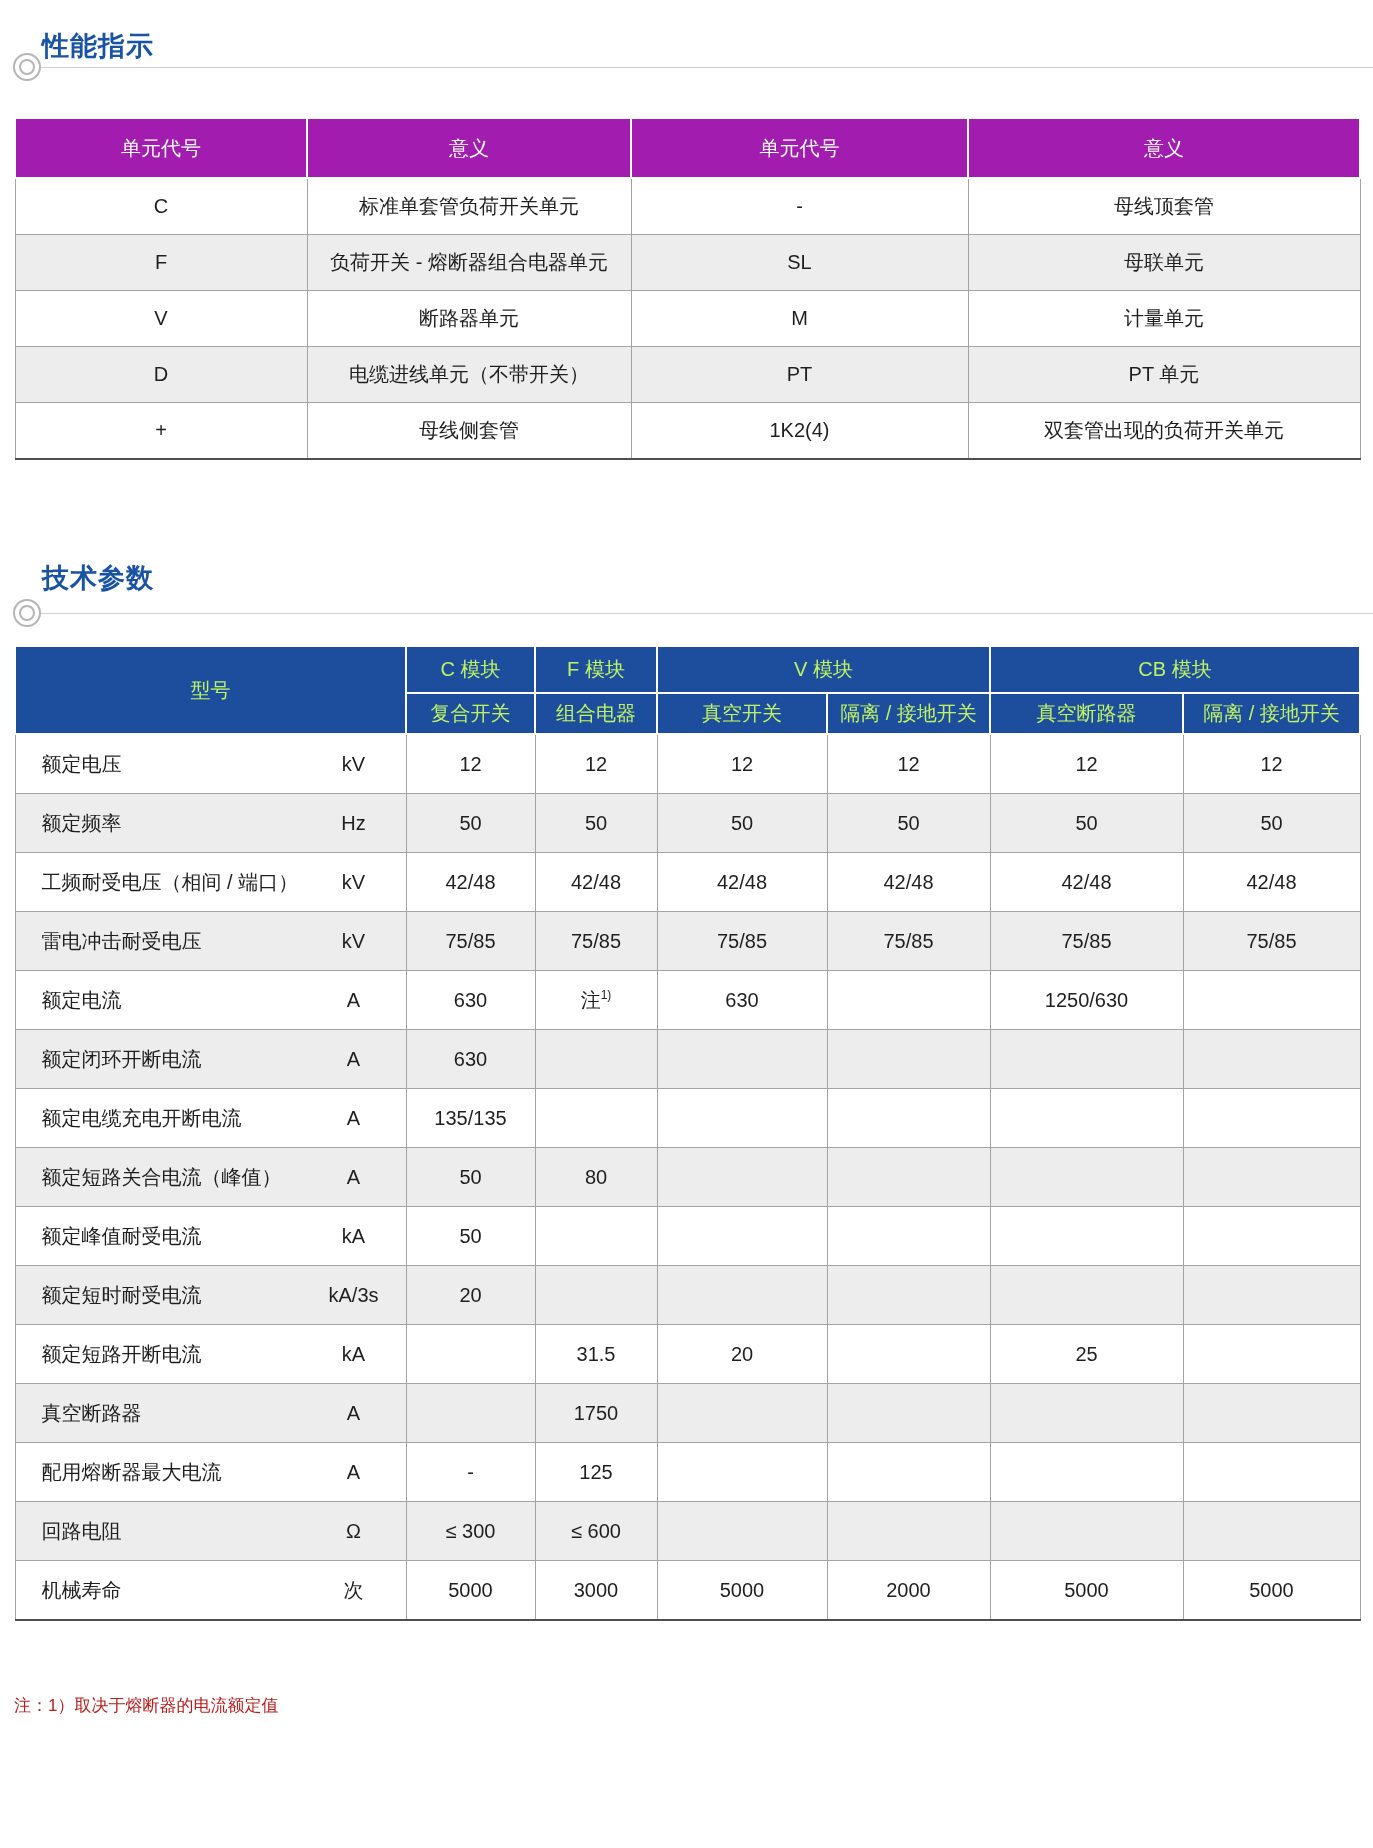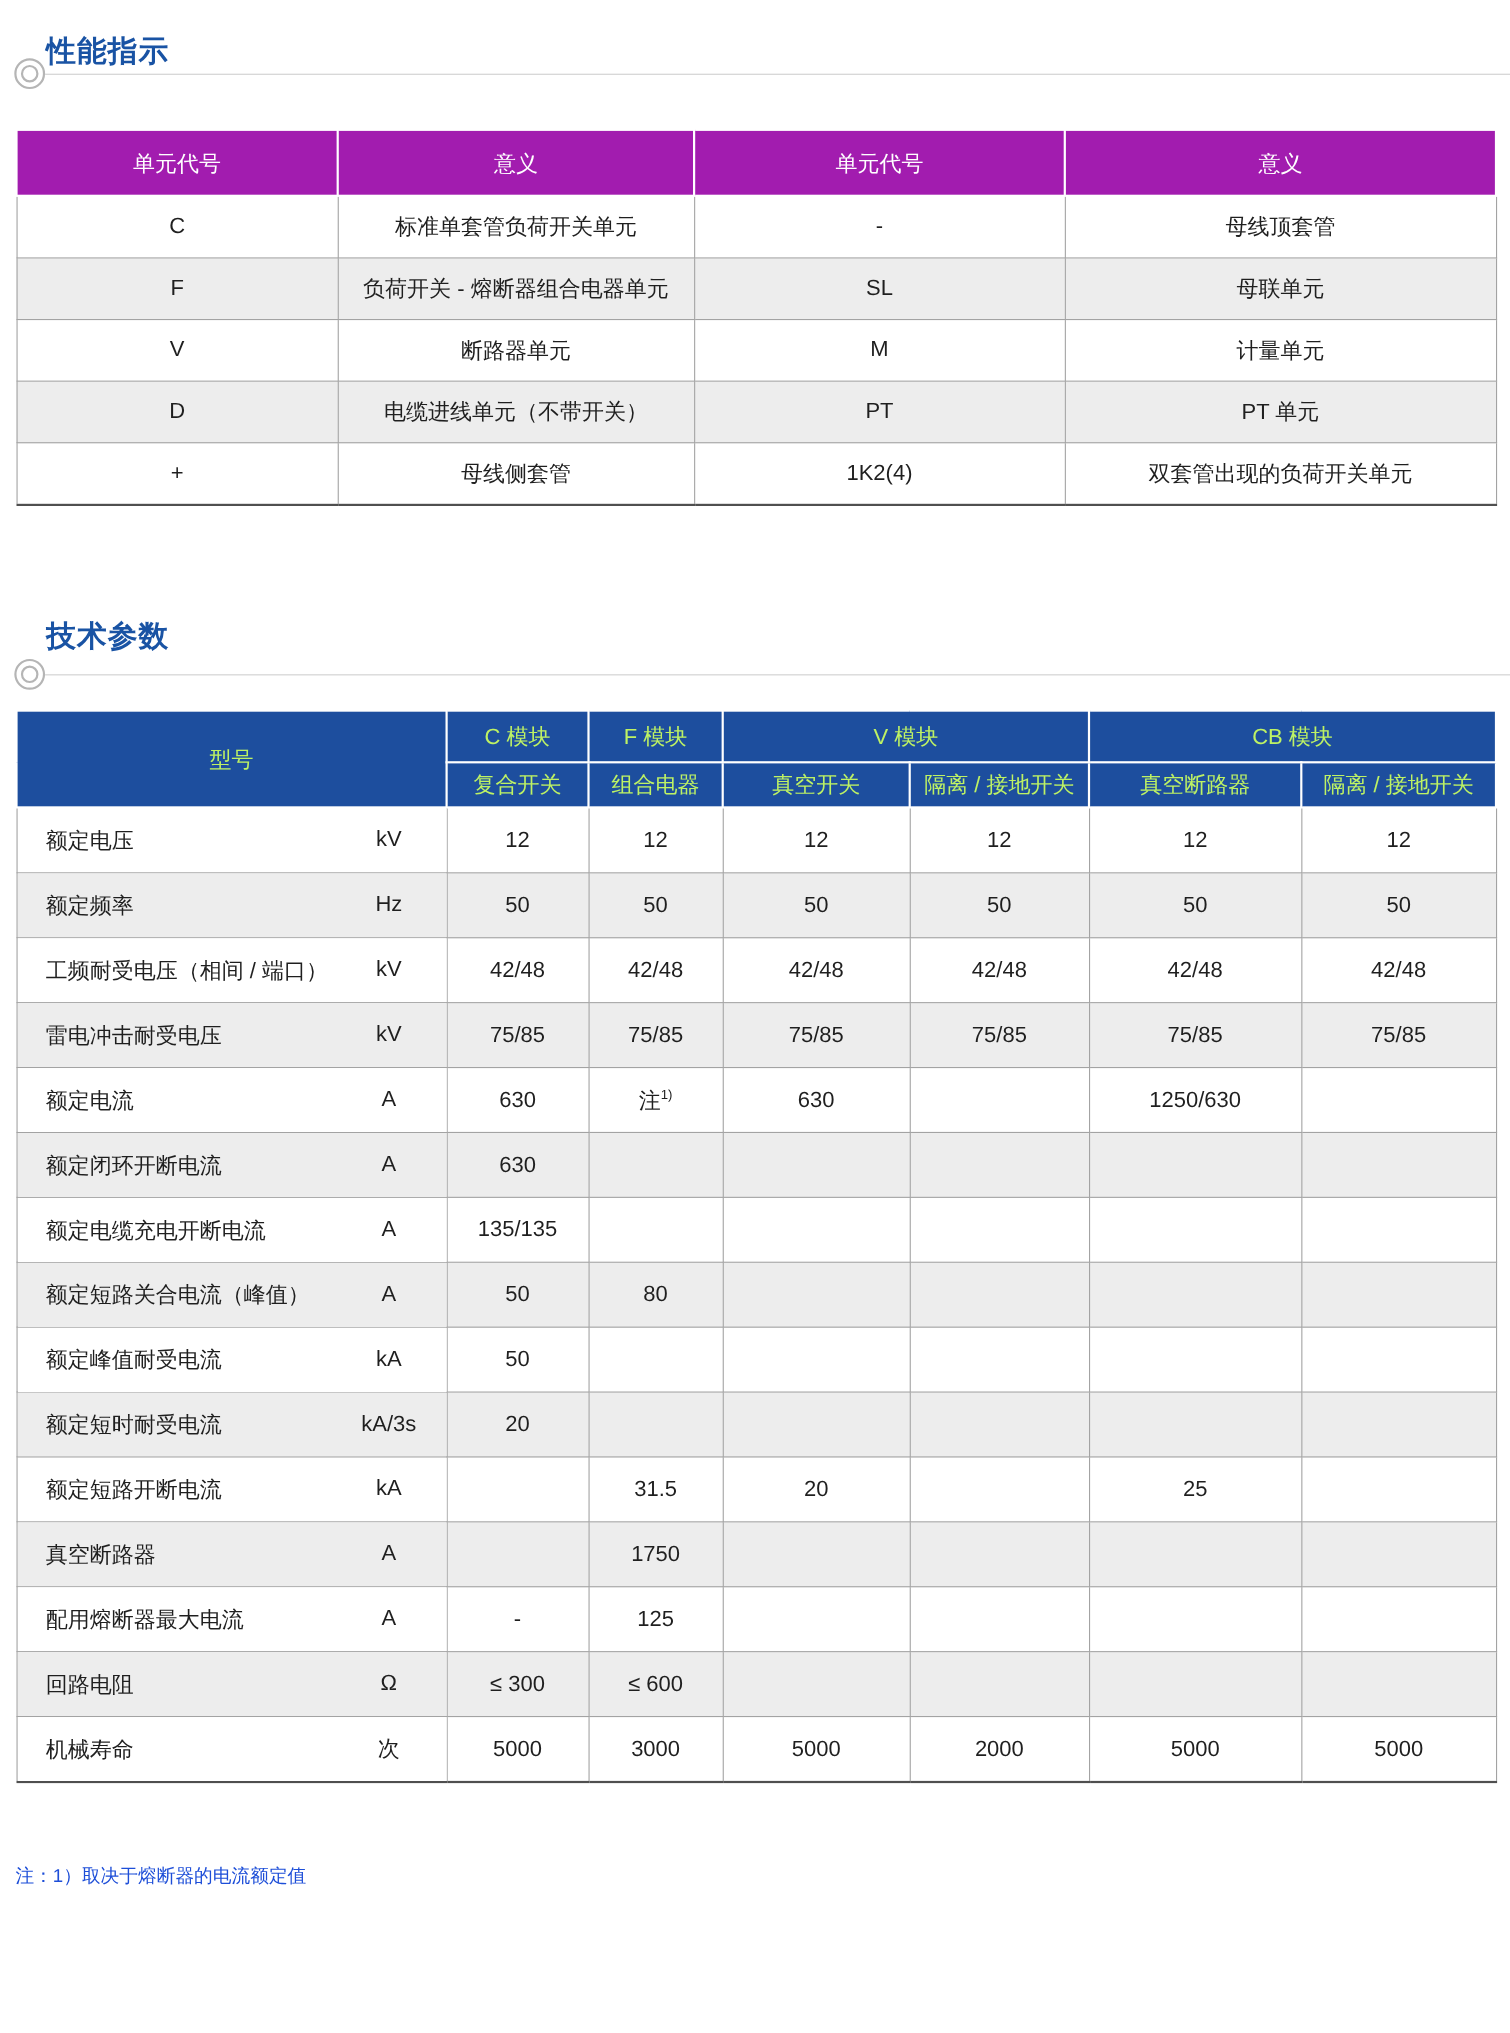--- a/index.html
+++ b/index.html
@@ -48,21 +48,21 @@
   #table2 tr.g td{background:#ededed;margin-top:25px;}
   #table2 tbody tr:last-child td{border-bottom:2px solid #4f4f4f;}
   #table2 td.param{text-align:left;position:relative;padding-left:26px;}
   .punit{
     position:absolute;right:12px;top:50%;transform:translateY(-50%);
     width:80px;text-align:center;
   }
   sup.sup{font-size:12px;vertical-align:super;line-height:0;}
 
   
-  #footnote{position:absolute;left:14px;top:1694px;font-size:17px;color:#1d4ed8;}
+  #footnote{position:absolute;left:14px;top:1694px;font-size:17px;color:#b91c1c;}
 </style>
 </head>
 <body>
 
 <div id="page">
 
   <div class="sec-title" style="top:28px;">性能指示</div>
   <div class="deco" style="top:52px;">
     <span class="ring">
       <span class="ring-inner"></span>

